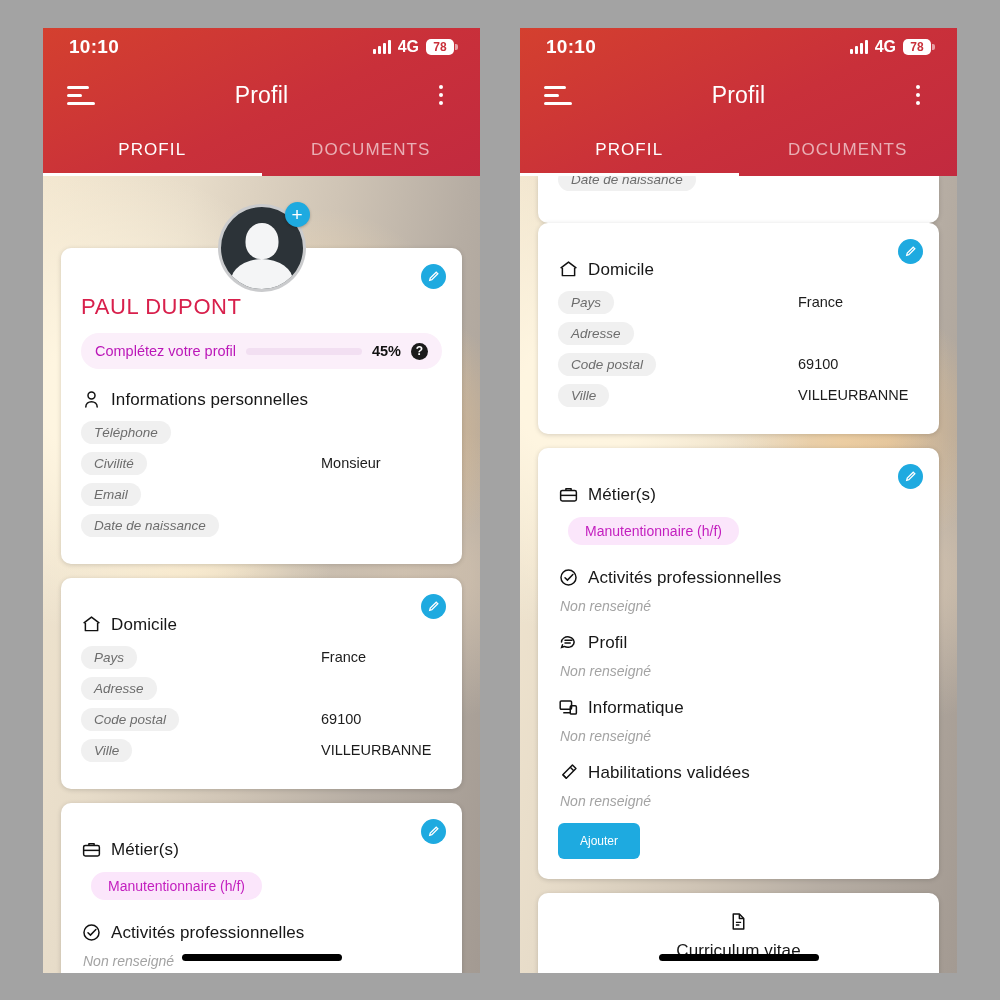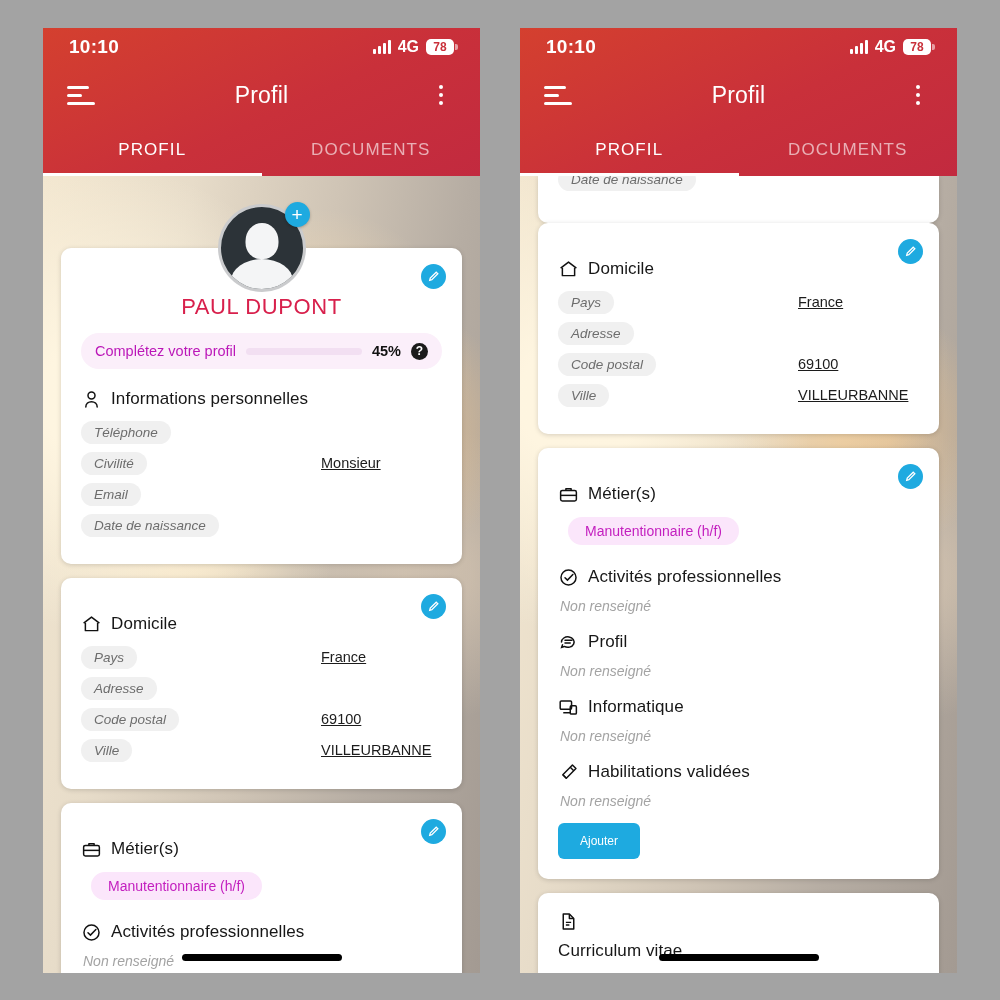--- a/index.html
+++ b/index.html
@@ -154,21 +154,21 @@
   .edit-btn {
     position: absolute; right: 16px; top: 16px;
     width: 25px; height: 25px; border-radius: 50%;
     background: #1eaae0;
     display: flex; align-items: center; justify-content: center;
     cursor: pointer;
   }
   .edit-btn svg { width: 13px; height: 13px; }
 
   .person-name {
-    text-align: center;
+    text-align: left;
     color: #d8204c;
     font-size: 22px;
     letter-spacing: .6px;
     margin-bottom: 13px;
   }
 
   .progress-row {
     background: #fbeffa;
     border-radius: 20px;
     height: 36px;
@@ -187,21 +187,21 @@
   .progress-pct { color: #111; font-size: 14.5px; font-weight: bold; }
   .help-dot {
     width: 17px; height: 17px; border-radius: 50%;
     background: #1b1b1b; color: #fff;
     font-size: 12px; font-weight: bold;
     display: flex; align-items: center; justify-content: center;
     line-height: 1;
   }
 
   .section-head {
-    display: flex; gap: 9px;
+    display: flex; align-items: center; gap: 9px;
     margin: 18px 0 10px 0;
   }
   .section-head:first-child { margin-top: 0; flex-direction: column; }
   .section-head .ico { width: 21px; height: 21px; display: flex; align-items: center; justify-content: center; flex: none; }
   .section-head .ico svg { width: 21px; height: 21px; }
   .section-title { font-size: 17px; color: #171717; letter-spacing: .1px; }
 
   .field-row { display: flex; align-items: center; margin-bottom: 7px; min-height: 24px; }
   .field-label {
     background: #f0f0f0;
@@ -211,21 +211,20 @@
     font-style: italic;
     color: #6d6d6d;
     white-space: nowrap;
   }
   .field-value {
     font-size: 14.5px;
     color: #1c1c1c;
     margin-left: 18px;
     position: absolute;
     left: 222px;
-    text-decoration: underline;
   }
   .field-row { position: relative; }
 
   .job-chip {
     display: inline-block;
     background: #fbe6fb;
     color: #c31fbf;
     border-radius: 16px;
     padding: 6px 17px;
     font-size: 14px;

